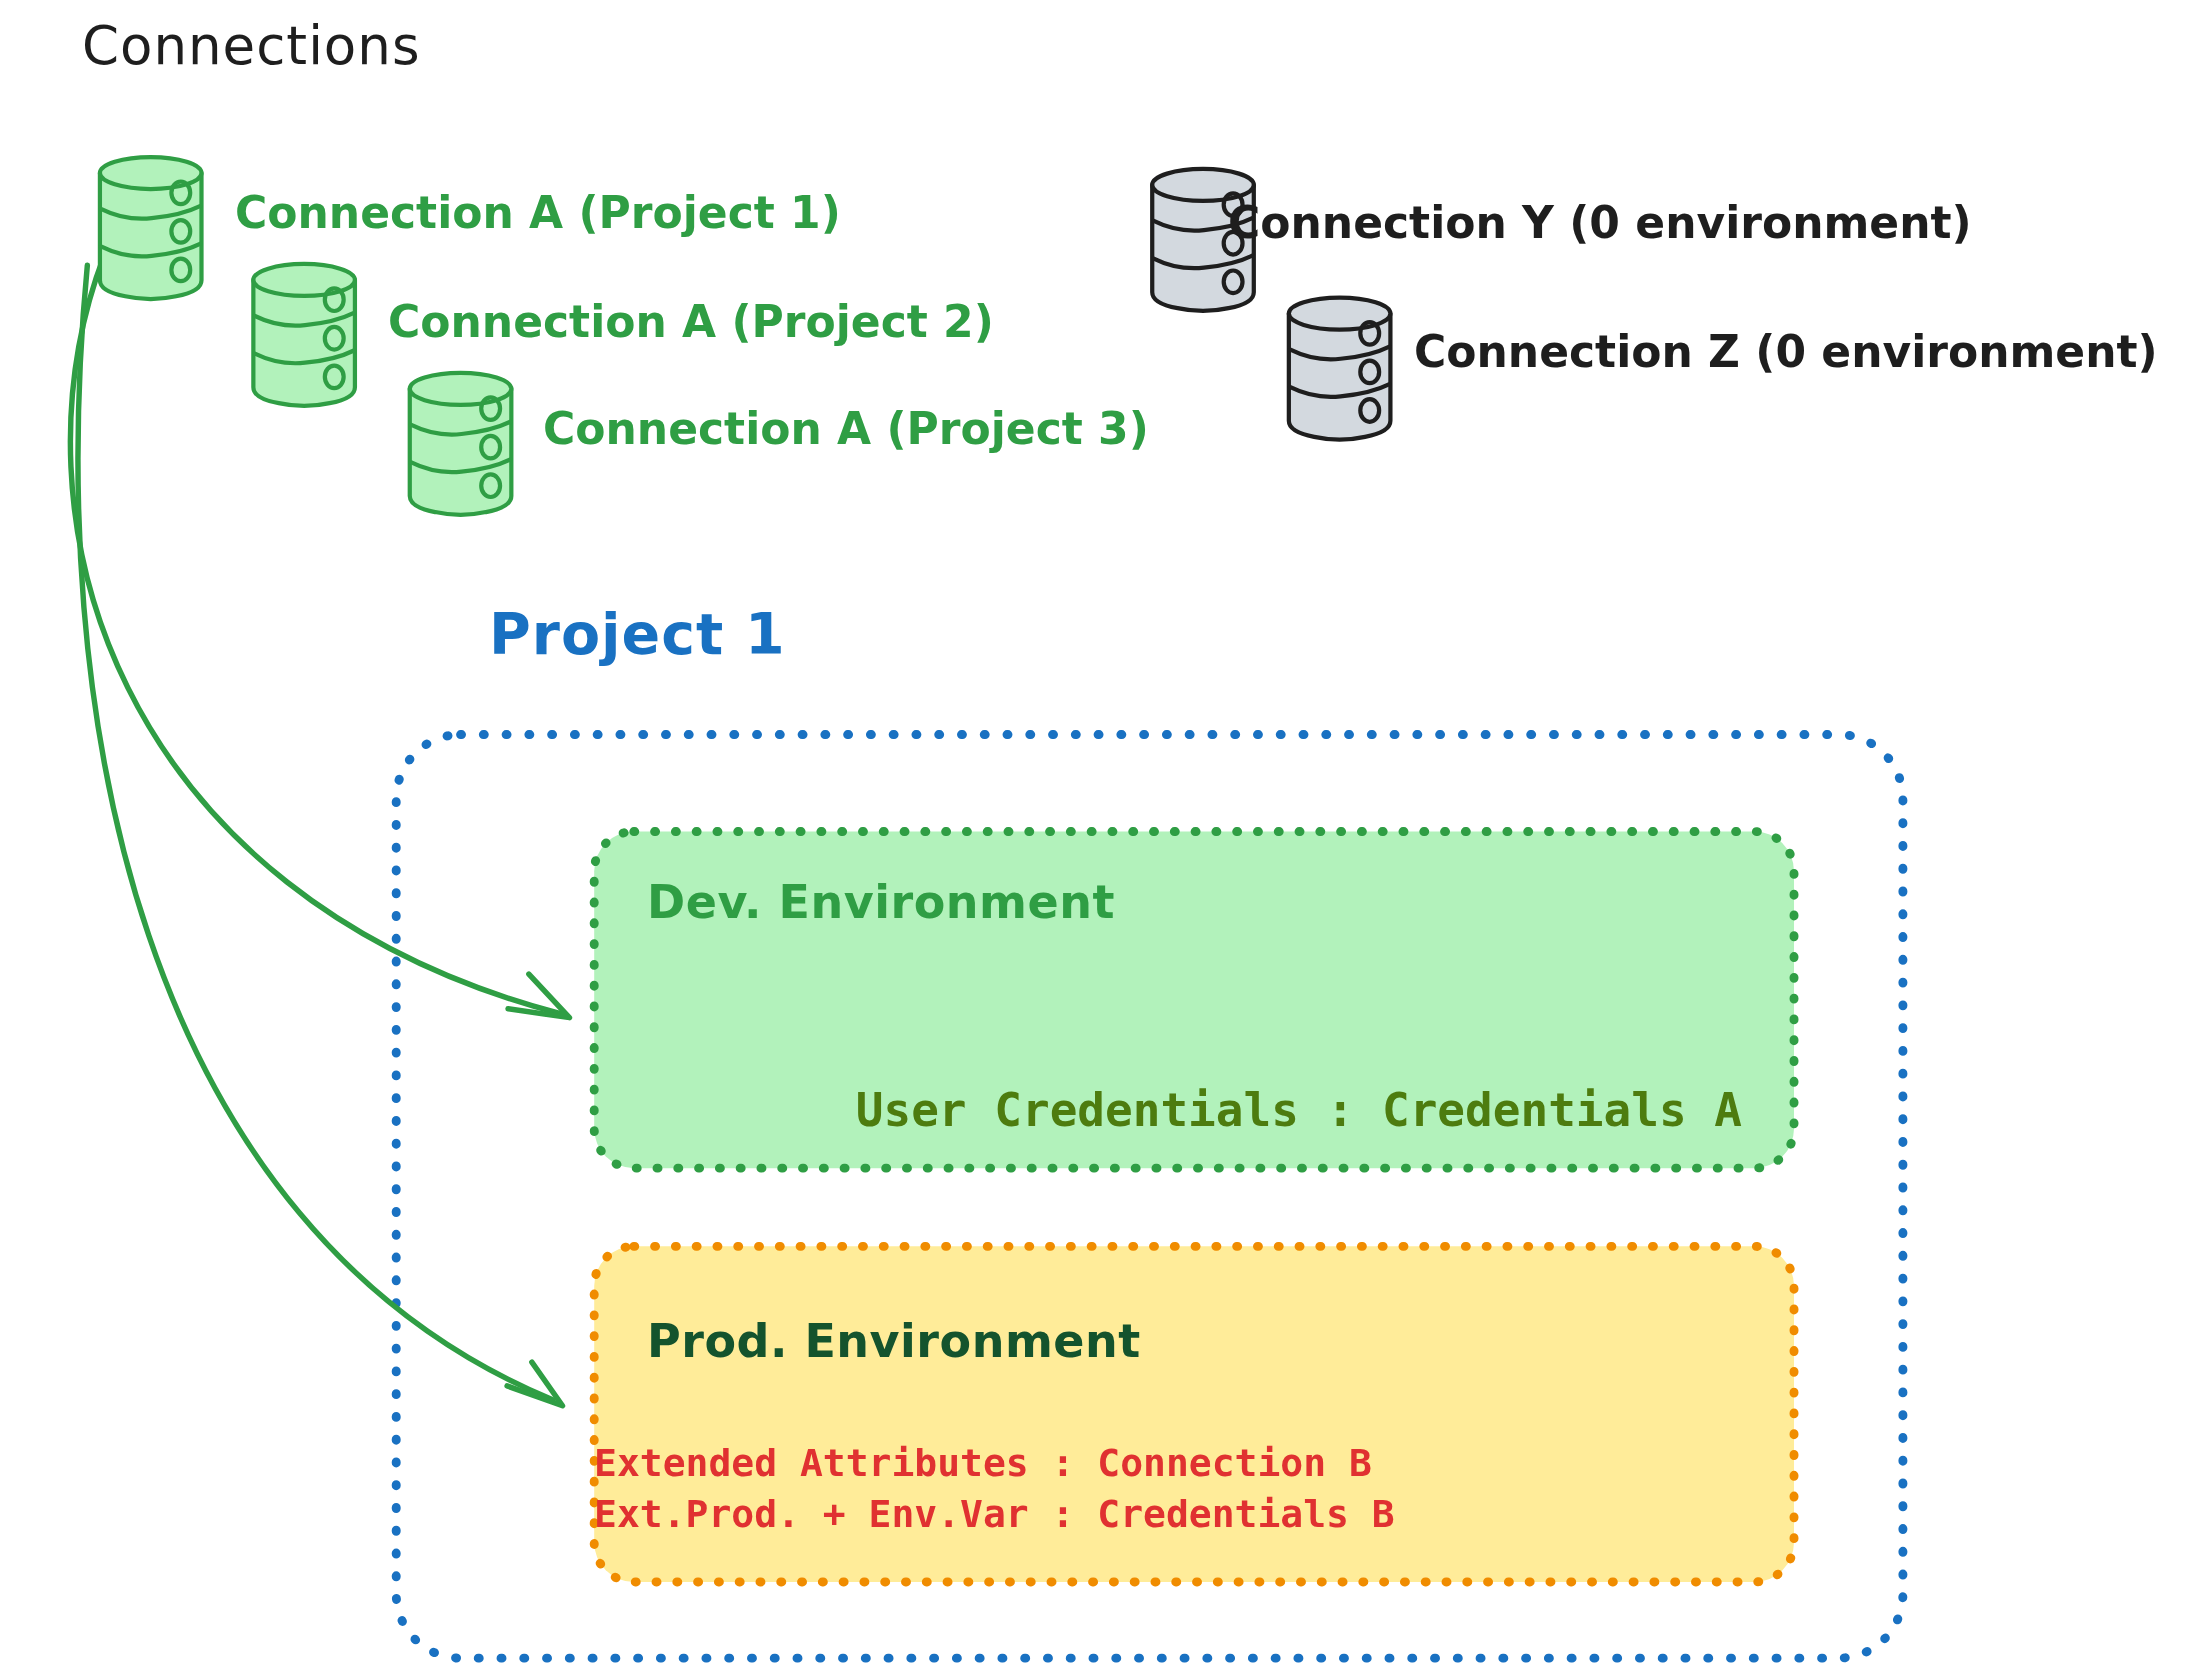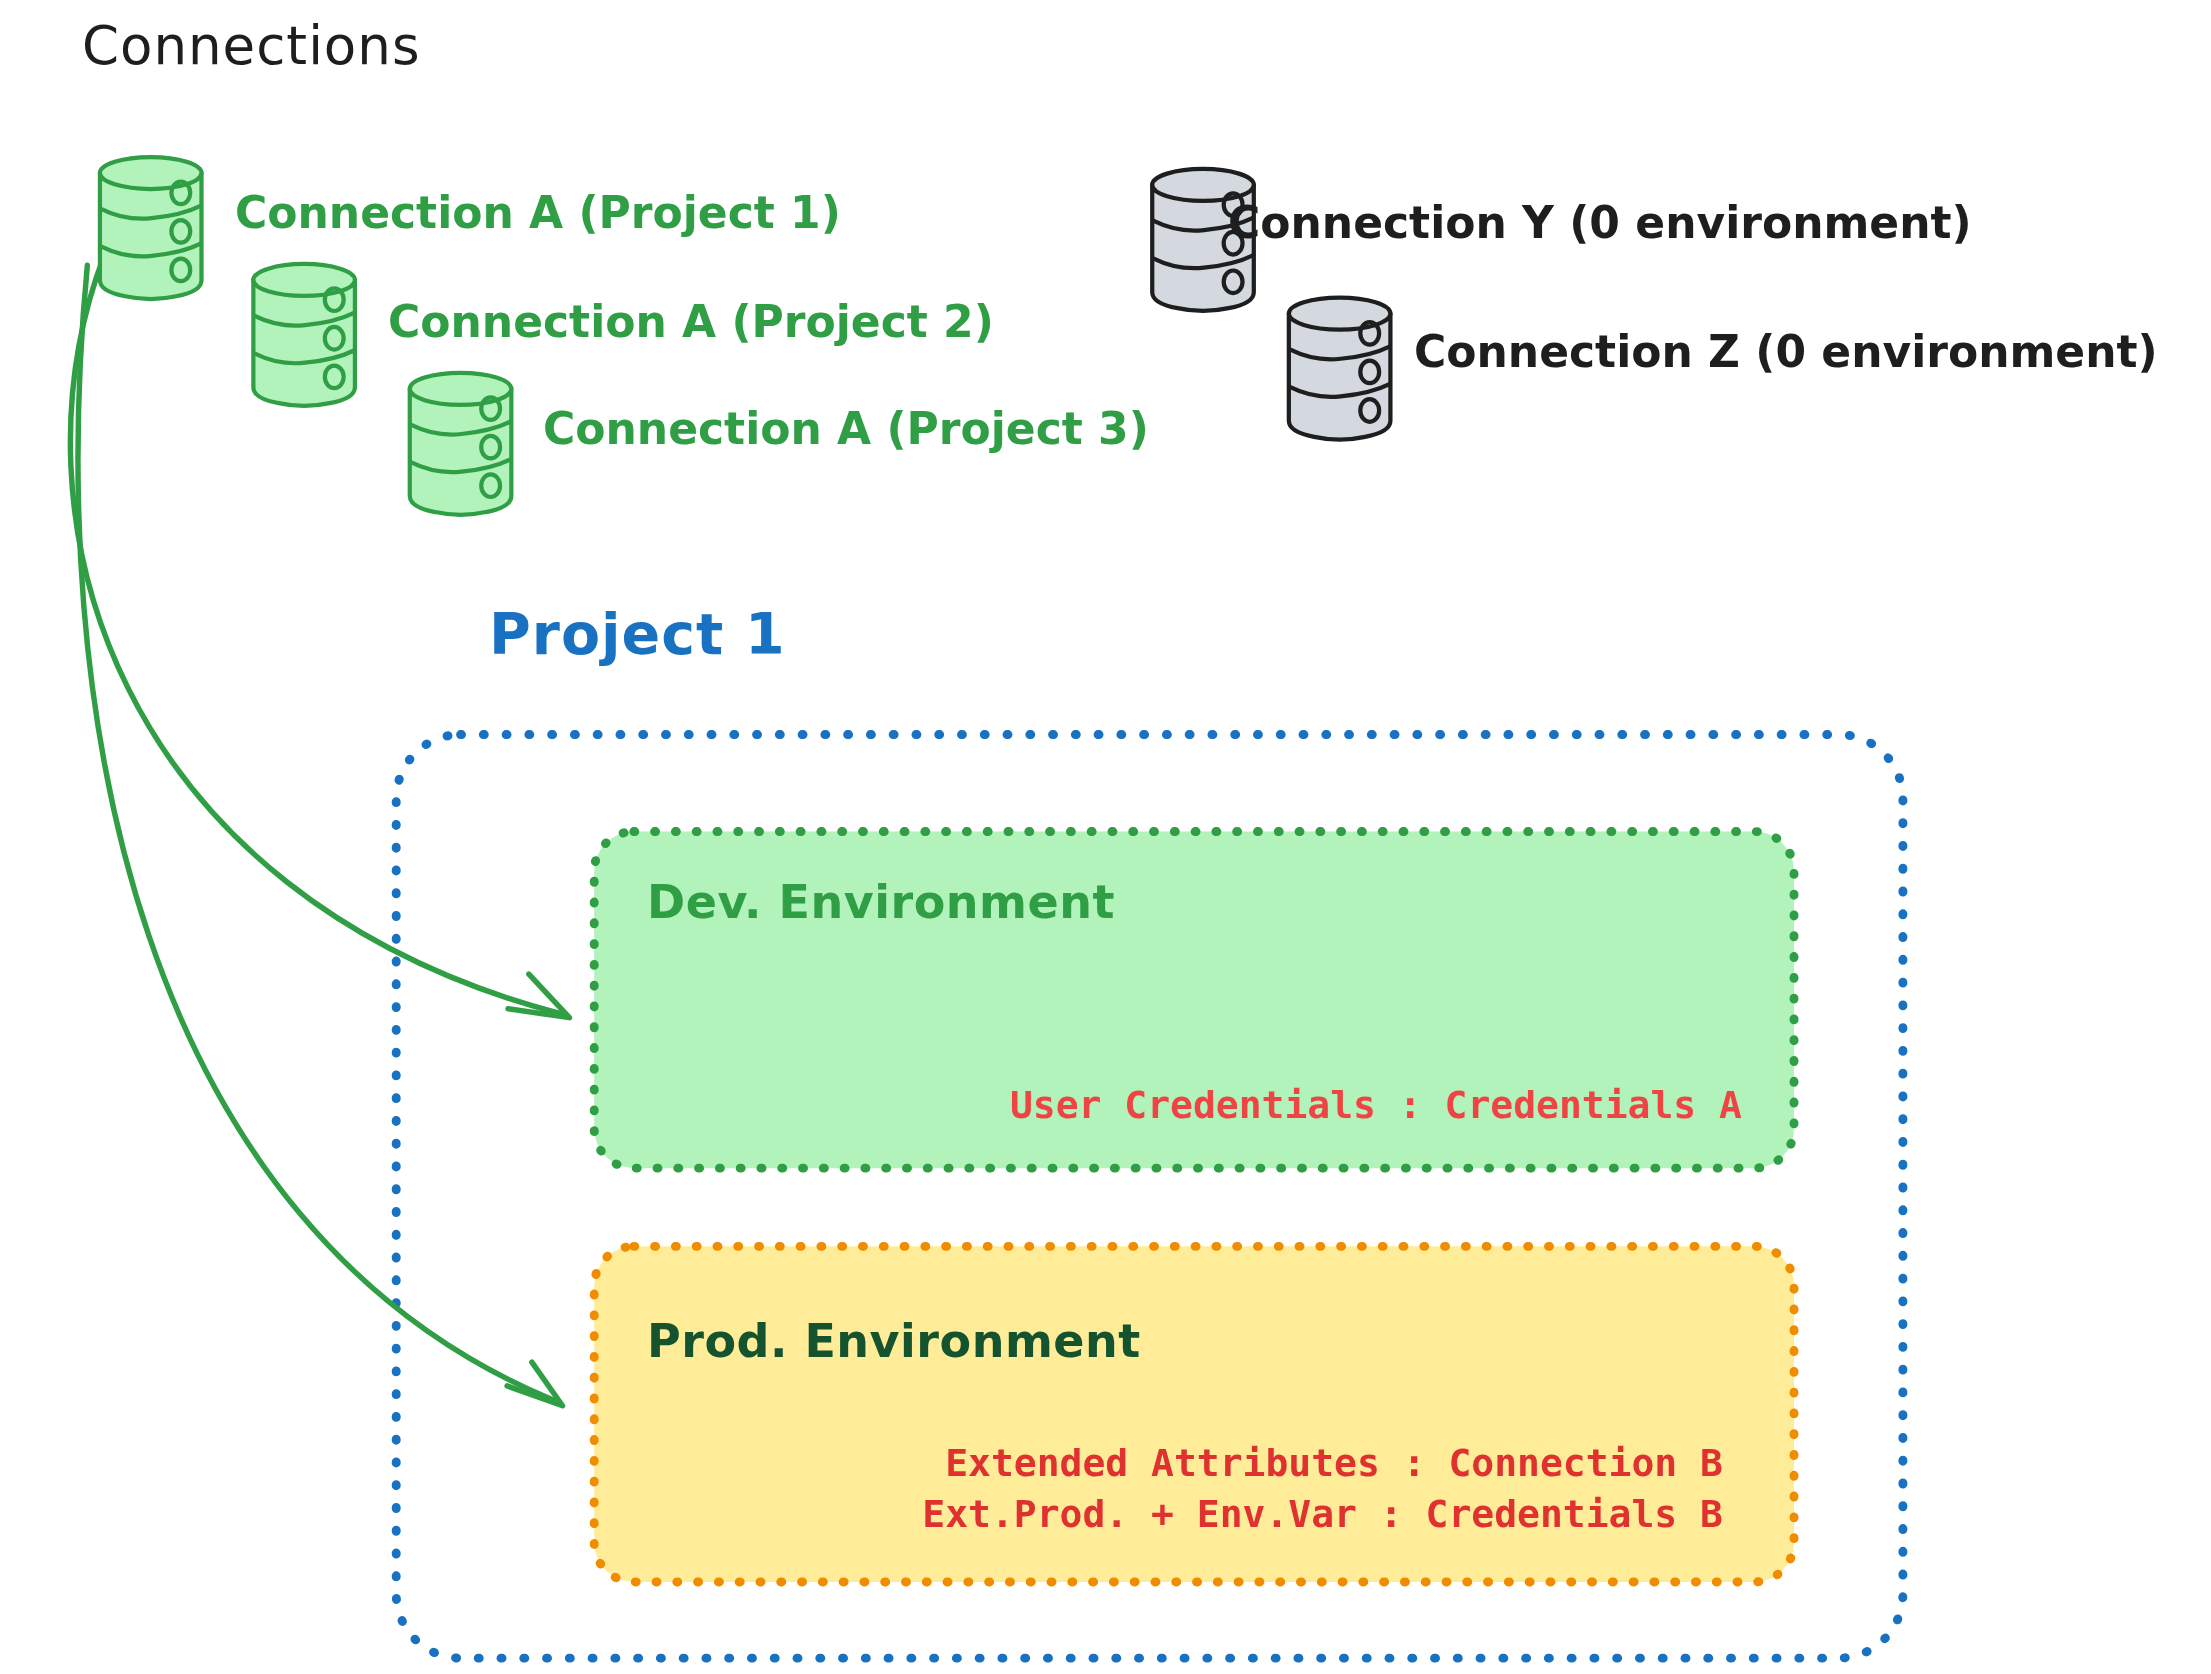--- a/index.html
+++ b/index.html
@@ -25,22 +25,22 @@
   .ly { left:1228px; top:198px; }
   .lz { left:1414px; top:327px; }
 
   .project-title { left:489px; top:602px; font-size:57px; font-weight:700; color:#1971c2; letter-spacing:1px; }
 
   .env-title { font-size:46px; font-weight:600; letter-spacing:0.5px; }
   .dev-title  { left:647px; top:876px;  color:#2f9e44; }
   .prod-title { left:647px; top:1315px; color:#14532d; }
 
   .mono { font-family:"DejaVu Sans Mono", "Liberation Mono", monospace; font-weight:700; }
-  .dev-cred   { left:594px; top:1084px; width:1148px; text-align:right; font-size:38px; color:#ef4444; }
-  .prod-creds { left:594px; top:1438px; width:1129px; text-align:right; font-size:38px; line-height:51px; color:#e03131; }
+  .dev-cred   { left:594px; top:1084px; width:1148px; text-align:right; font-size:46px; color:#4d7c0f; }
+  .prod-creds { left:594px; top:1438px; width:1129px; font-size:38px; line-height:51px; color:#e03131; }
 </style>
 </head>
 <body>
 
 <div class="canvas">
 
   <svg class="svg-layer" viewBox="0 0 2234 1691">
     <defs>
       <symbol id="db" viewBox="0 0 118 160" overflow="visible">
         <path d="M5 24 L5 138 Q5 150 32 155 Q59 161 86 155 Q113 150 113 138 L113 24 Z" style="fill:var(--f); stroke:var(--s);" stroke-width="4.5" stroke-linejoin="round"></path>

